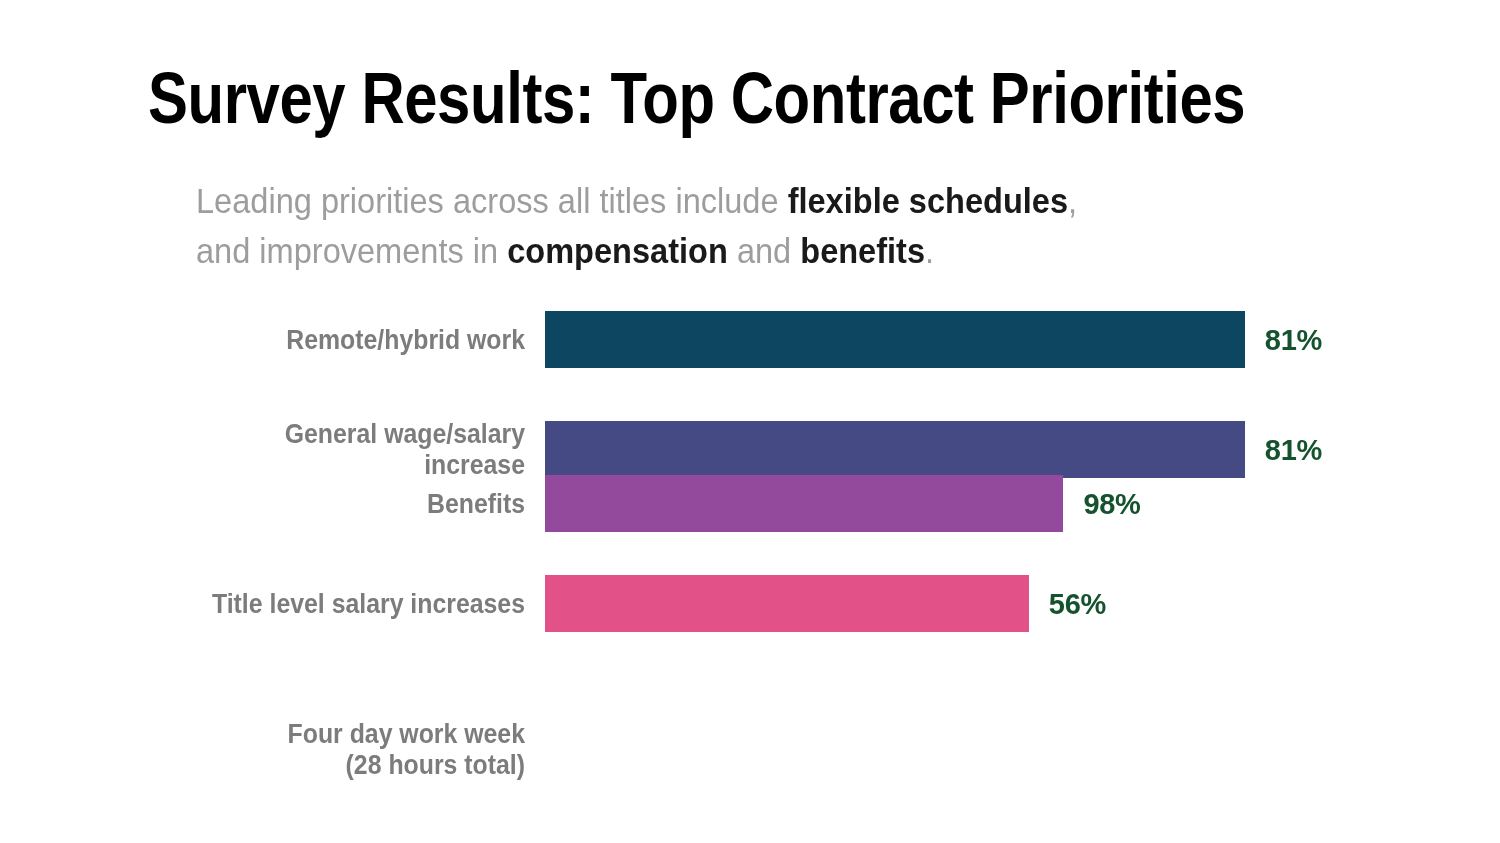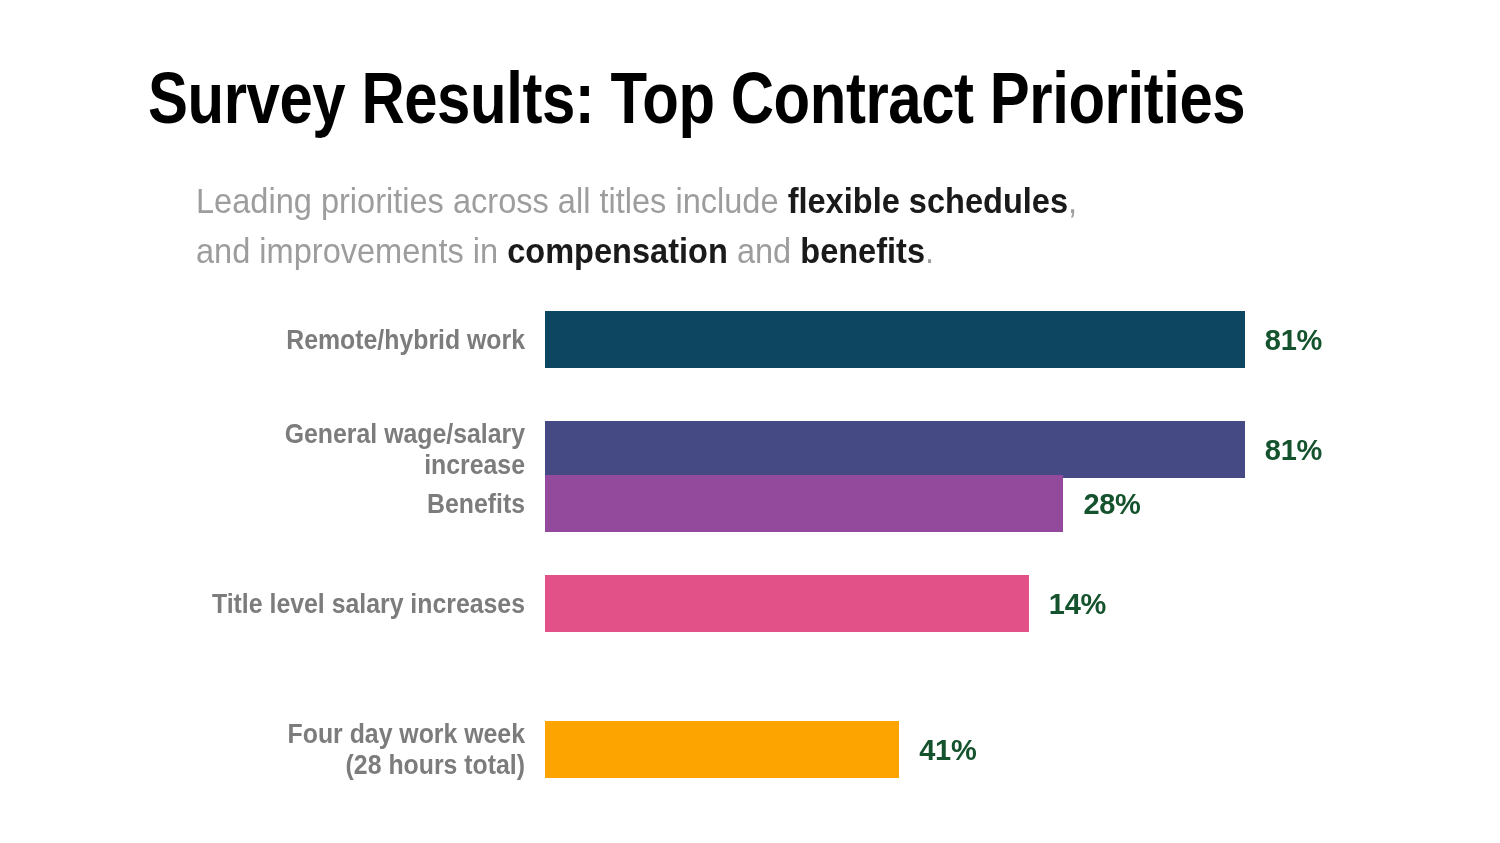--- a/index.html
+++ b/index.html
@@ -142,33 +142,29 @@
 increase</div>
         <div class="bar-track">
           <div class="bar" style="width: 699.84px; background: rgb(69, 74, 133);"></div>
           <div class="value-label" style="left: 719.84px;">81%</div>
         </div>
       </div>
       <div class="row" style="top: 179px;">
         <div class="cat-label">Benefits</div>
         <div class="bar-track">
           <div class="bar" style="width: 518.4px; background: rgb(147, 74, 156);"></div>
-          <div class="value-label" style="left: 538.4px;">28%</div>
+          <div class="value-label" style="left: 538.4px;">98%</div>
         </div>
       </div>
       <div class="row" style="top: 279px;">
         <div class="cat-label">Title level salary increases</div>
         <div class="bar-track">
           <div class="bar" style="width: 483.84px; background: rgb(226, 81, 135);"></div>
-          <div class="value-label" style="left: 503.84px;">14%</div>
+          <div class="value-label" style="left: 503.84px;">56%</div>
         </div>
       </div>
       <div class="row" style="top: 425px; padding-left: 15px;">
         <div class="cat-label">Four day work week
 (28 hours total)</div>
-        <div class="bar-track">
-          <div class="bar" style="width: 354.24px; background: rgb(254, 164, 0);"></div>
-          <div class="value-label" style="left: 374.24px;">41%</div>
-        </div>
       </div>
     </div>
 
 </div>
 
 </body></html>

